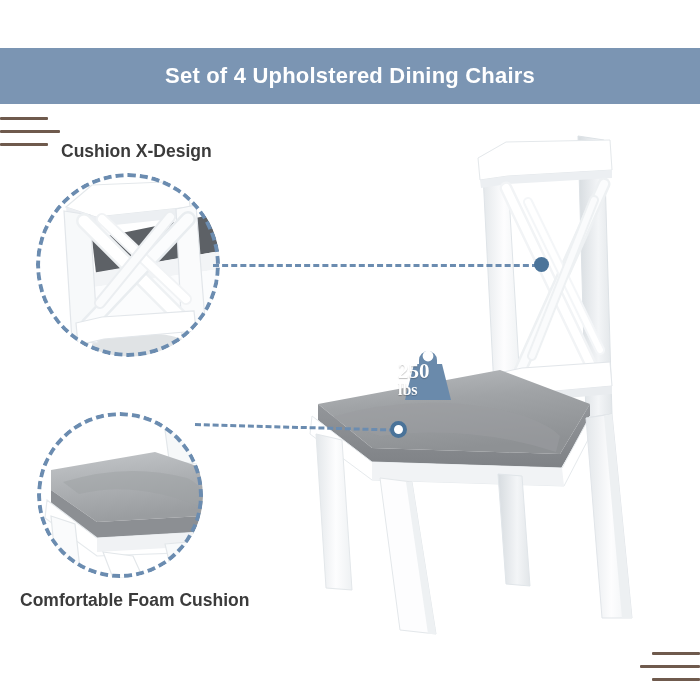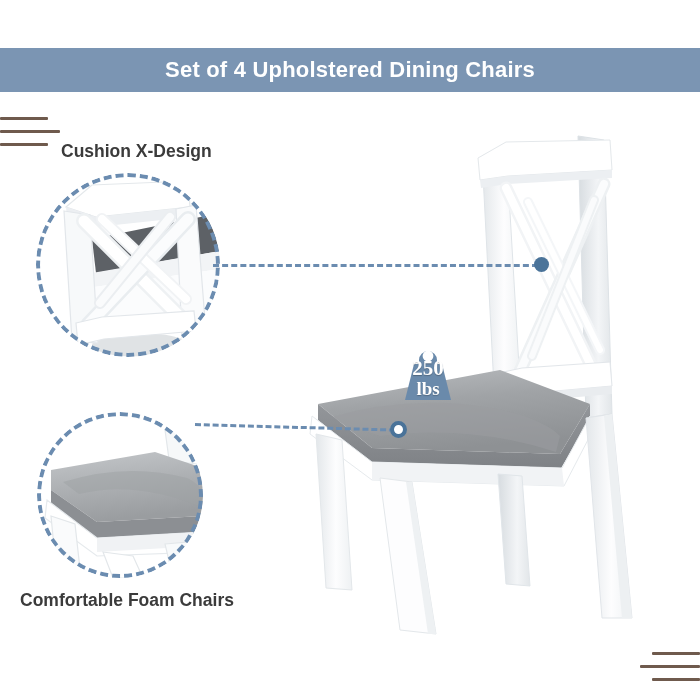--- a/index.html
+++ b/index.html
@@ -4,21 +4,21 @@
 <style>
   html,body{margin:0;padding:0;}
   body{
     width:700px;height:700px;background:#ffffff;position:relative;overflow:hidden;
     font-family:"Liberation Sans", sans-serif;
   }
   .stage{position:absolute;inset:0;}
 
   
   .banner{
-    position:absolute;left:0;top:48px;width:700px;height:44px;
+    position:absolute;left:0;top:48px;width:700px;height:56px;
     background:#7b95b3;display:flex;align-items:center;justify-content:center;
   }
   .banner-text{
     color:#ffffff;font-size:22px;font-weight:bold;letter-spacing:.2px;
     font-family:"Liberation Sans", sans-serif;white-space:nowrap;
   }
 
   
   .rule{position:absolute;height:3px;background:#6f5a4d;border-radius:1px;}
   .tl1{left:0px;  top:117px;width:48px;}
@@ -54,27 +54,27 @@
     position:absolute;width:15px;height:15px;border-radius:50%;
     background:#4a7399;box-sizing:border-box;
   }
   #dot-top{left:534px;top:257px;}
   #dot-bottom{left:390px;top:421px;background:#ffffff;border:4px solid #4a7399;width:17px;height:17px;}
 
   
   .badge{position:absolute;left:398px;top:340px;width:60px;height:62px;}
   .badge-text{
     position:absolute;left:0;top:0;width:60px;height:62px;
-    display:flex;flex-direction:column;align-items:center;justify-content:flex-end;
+    display:flex;flex-direction:column;align-items:flex-start;justify-content:flex-end;
     padding-bottom:4px;box-sizing:border-box;color:#ffffff;
     font-family:"Liberation Serif", serif;font-weight:bold;line-height:1.0;
     text-shadow:0 1px 1px rgba(0,0,0,.25);
   }
   .badge-num{font-size:21px;}
-  .badge-unit{font-size:19px;}
+  .badge-unit{font-size:16px;}
 
   
   #chair-illustration{position:absolute;left:260px;top:118px;width:420px;height:520px;}
   svg{display:block;}
 </style>
 </head>
 <body>
 
 <div class="stage">
 
@@ -83,21 +83,21 @@
   </div>
 
   <div class="rule tl1"></div>
   <div class="rule tl2"></div>
   <div class="rule tl3"></div>
   <div class="rule br1"></div>
   <div class="rule br2"></div>
   <div class="rule br3"></div>
 
   <div class="caption cap-top">Cushion X-Design</div>
-  <div class="caption cap-bottom">Comfortable Foam Chairs</div>
+  <div class="caption cap-bottom">Comfortable Foam Cushion</div>
 
   <div id="chair-illustration">
     <svg width="420" height="520" viewBox="0 0 420 520">
       <defs>
         <linearGradient id="cushTop" x1="0" y1="0" x2="0.3" y2="1">
           <stop offset="0%" stop-color="#b9bcbf"></stop>
           <stop offset="45%" stop-color="#a0a3a6"></stop>
           <stop offset="100%" stop-color="#8e9194"></stop>
         </linearGradient>
         <linearGradient id="cushSide" x1="0" y1="0" x2="0" y2="1">

